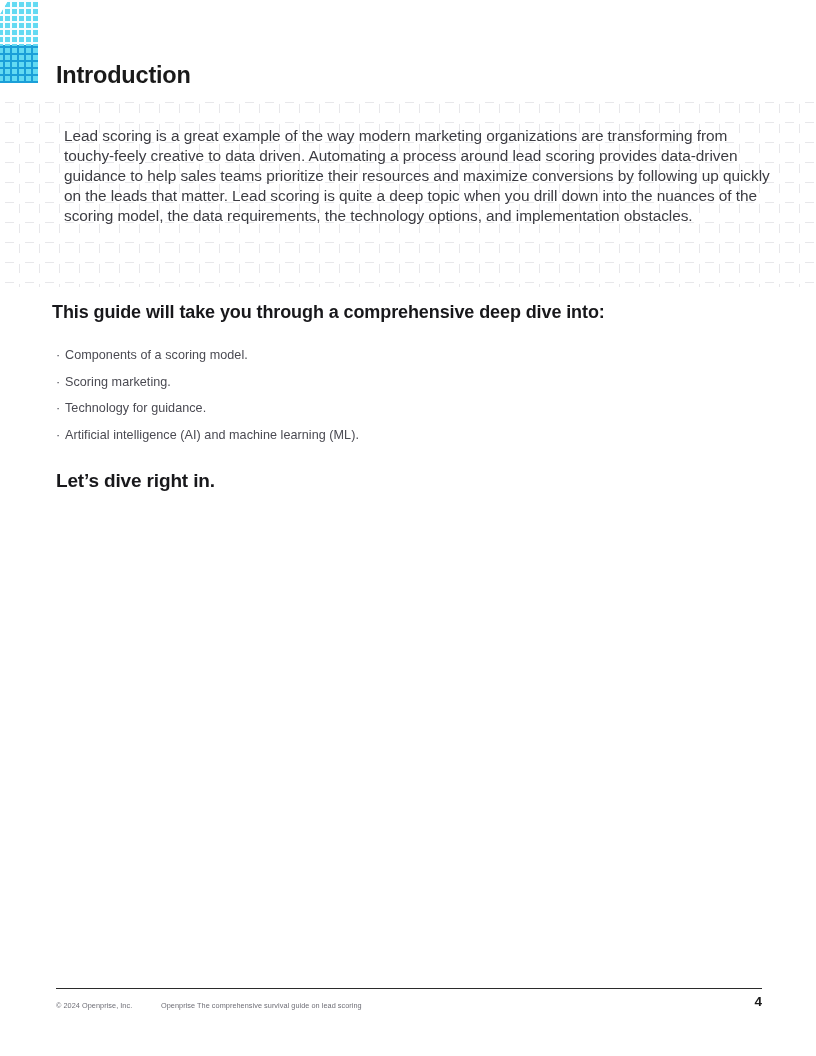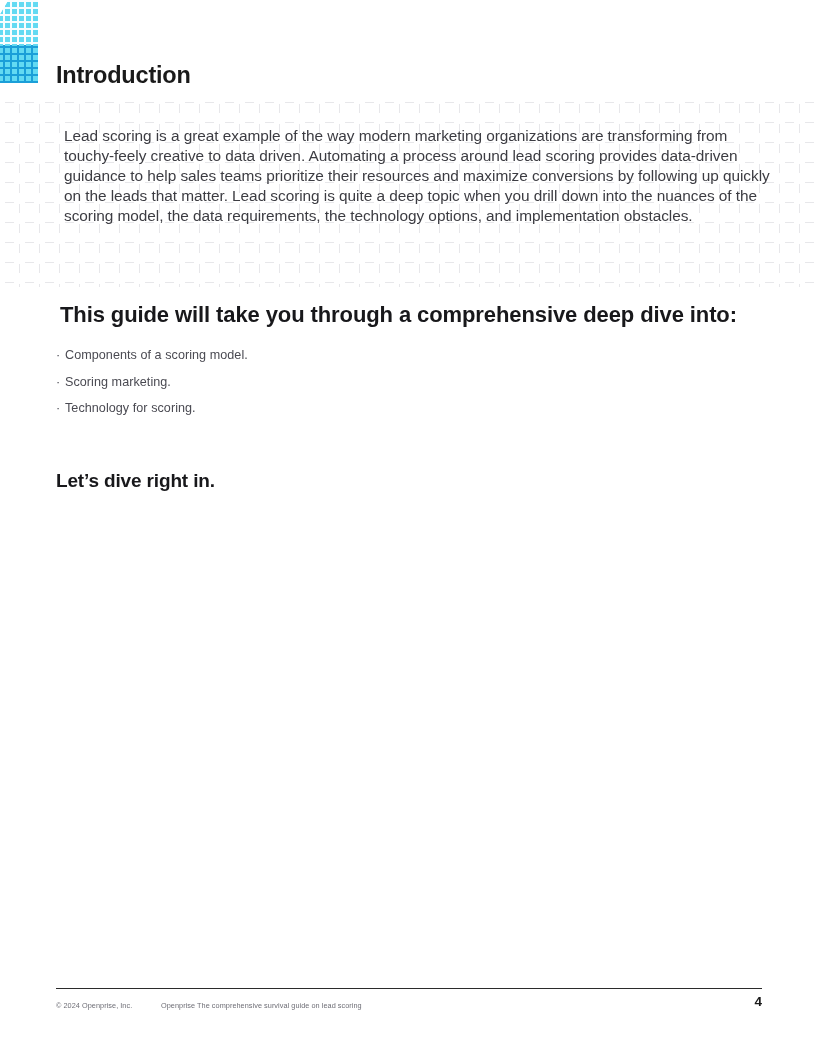--- a/index.html
+++ b/index.html
@@ -109,24 +109,24 @@
     margin: 8px;
     font-size: 15.4px;
     line-height: 20px;
     color: #3c3c42;
     letter-spacing: -0.05px;
   }
 
   
   .guide-lead {
     position: absolute;
-    left: 60px;
+    left: 52px;
     top: 302px;
     margin: 0;
-    font-size: 22px;
+    font-size: 18px;
     font-weight: bold;
     color: #18181b;
     letter-spacing: -0.1px;
   }
 
   
   .bullet-list {
     position: absolute;
     left: 56px;
     top: 342px;
@@ -216,21 +216,22 @@
 
 <div class="grid-band"></div>
 
 <p class="intro-paragraph">Lead scoring is a great example of the way modern marketing organizations are transforming from touchy-feely creative to data driven. Automating a process around lead scoring provides data-driven guidance to help sales teams prioritize their resources and maximize conversions by following up quickly on the leads that matter. Lead scoring is quite a deep topic when you drill down into the nuances of the scoring model, the data requirements, the technology options, and implementation obstacles.</p>
 
 <p class="guide-lead">This guide will take you through a comprehensive deep dive into:</p>
 
 <ul class="bullet-list">
   <li><span class="bullet-dot">·</span><span>Components of a scoring model.</span></li>
   <li><span class="bullet-dot">·</span><span>Scoring marketing.</span></li>
-  <li><span class="bullet-dot">·</span><span>Technology for scoring.</span></li>
+  <li><span class="bullet-dot">·</span><span>Technology for guidance.</span></li>
+  <li><span class="bullet-dot">·</span><span>Artificial intelligence (AI) and machine learning (ML).</span></li>
 </ul>
 
 <p class="closing-line">Let’s dive right in.</p>
 
 <div class="footer-rule"></div>
 <div class="footer">
   <span class="footer-copyright">© 2024 Openprise, Inc.</span>
   <span class="footer-doc-title">Openprise The comprehensive survival guide on lead scoring</span>
   <span class="footer-page-number">4</span>
 </div>

